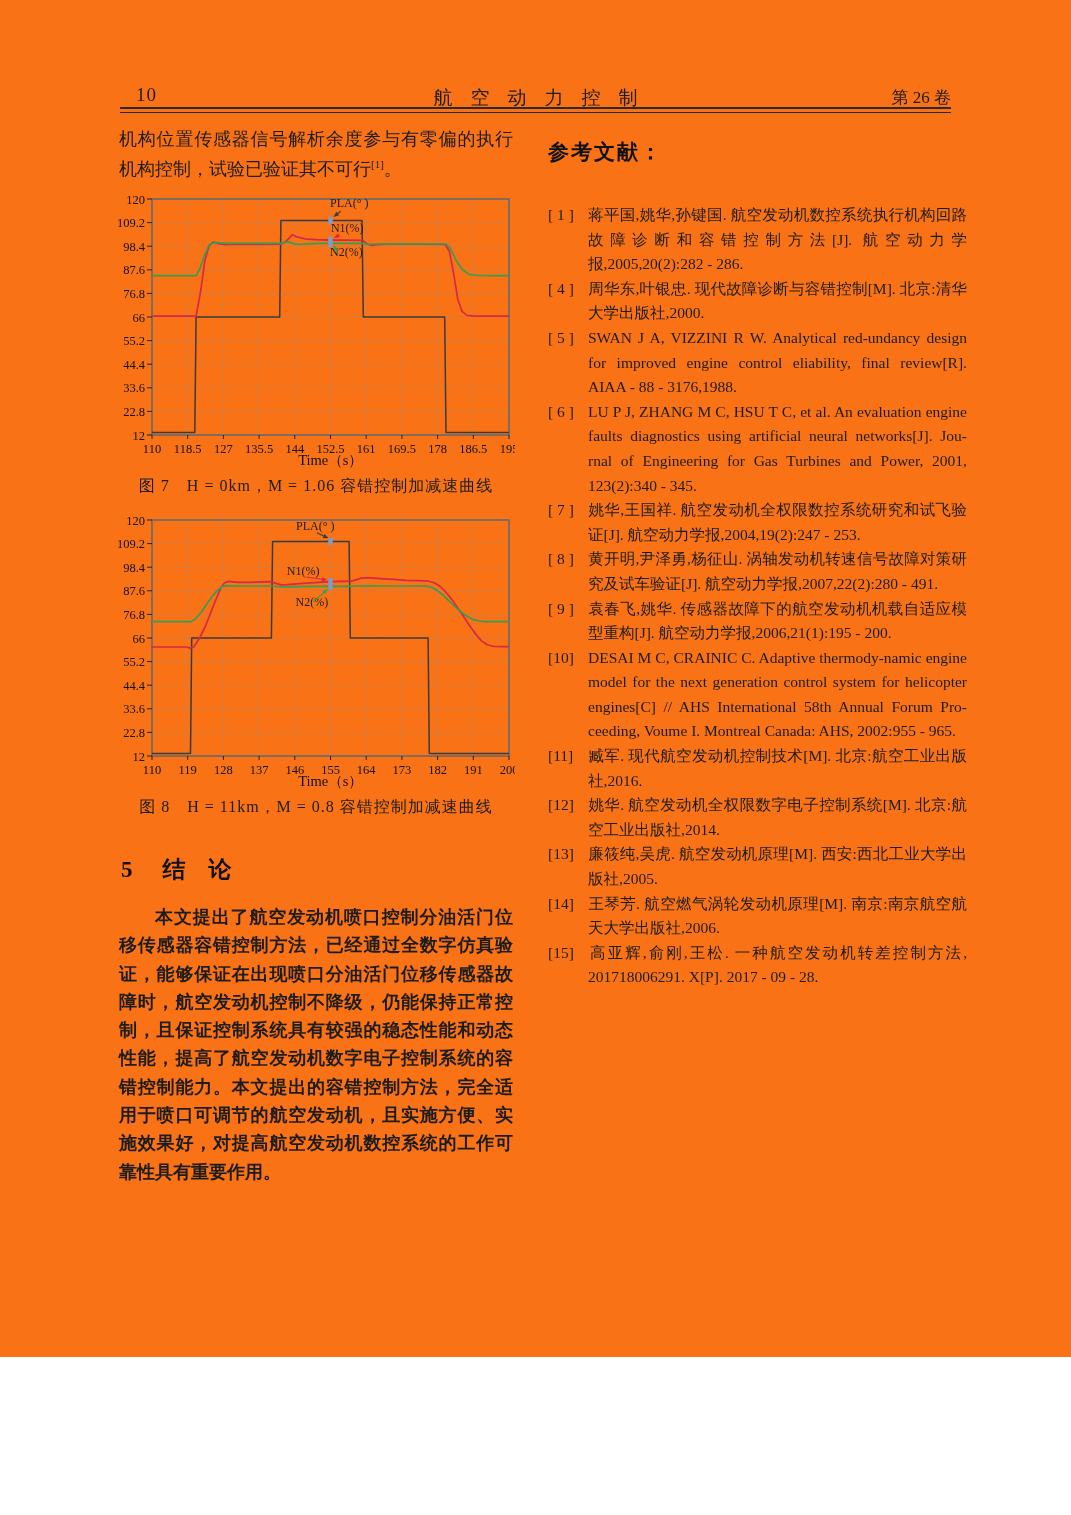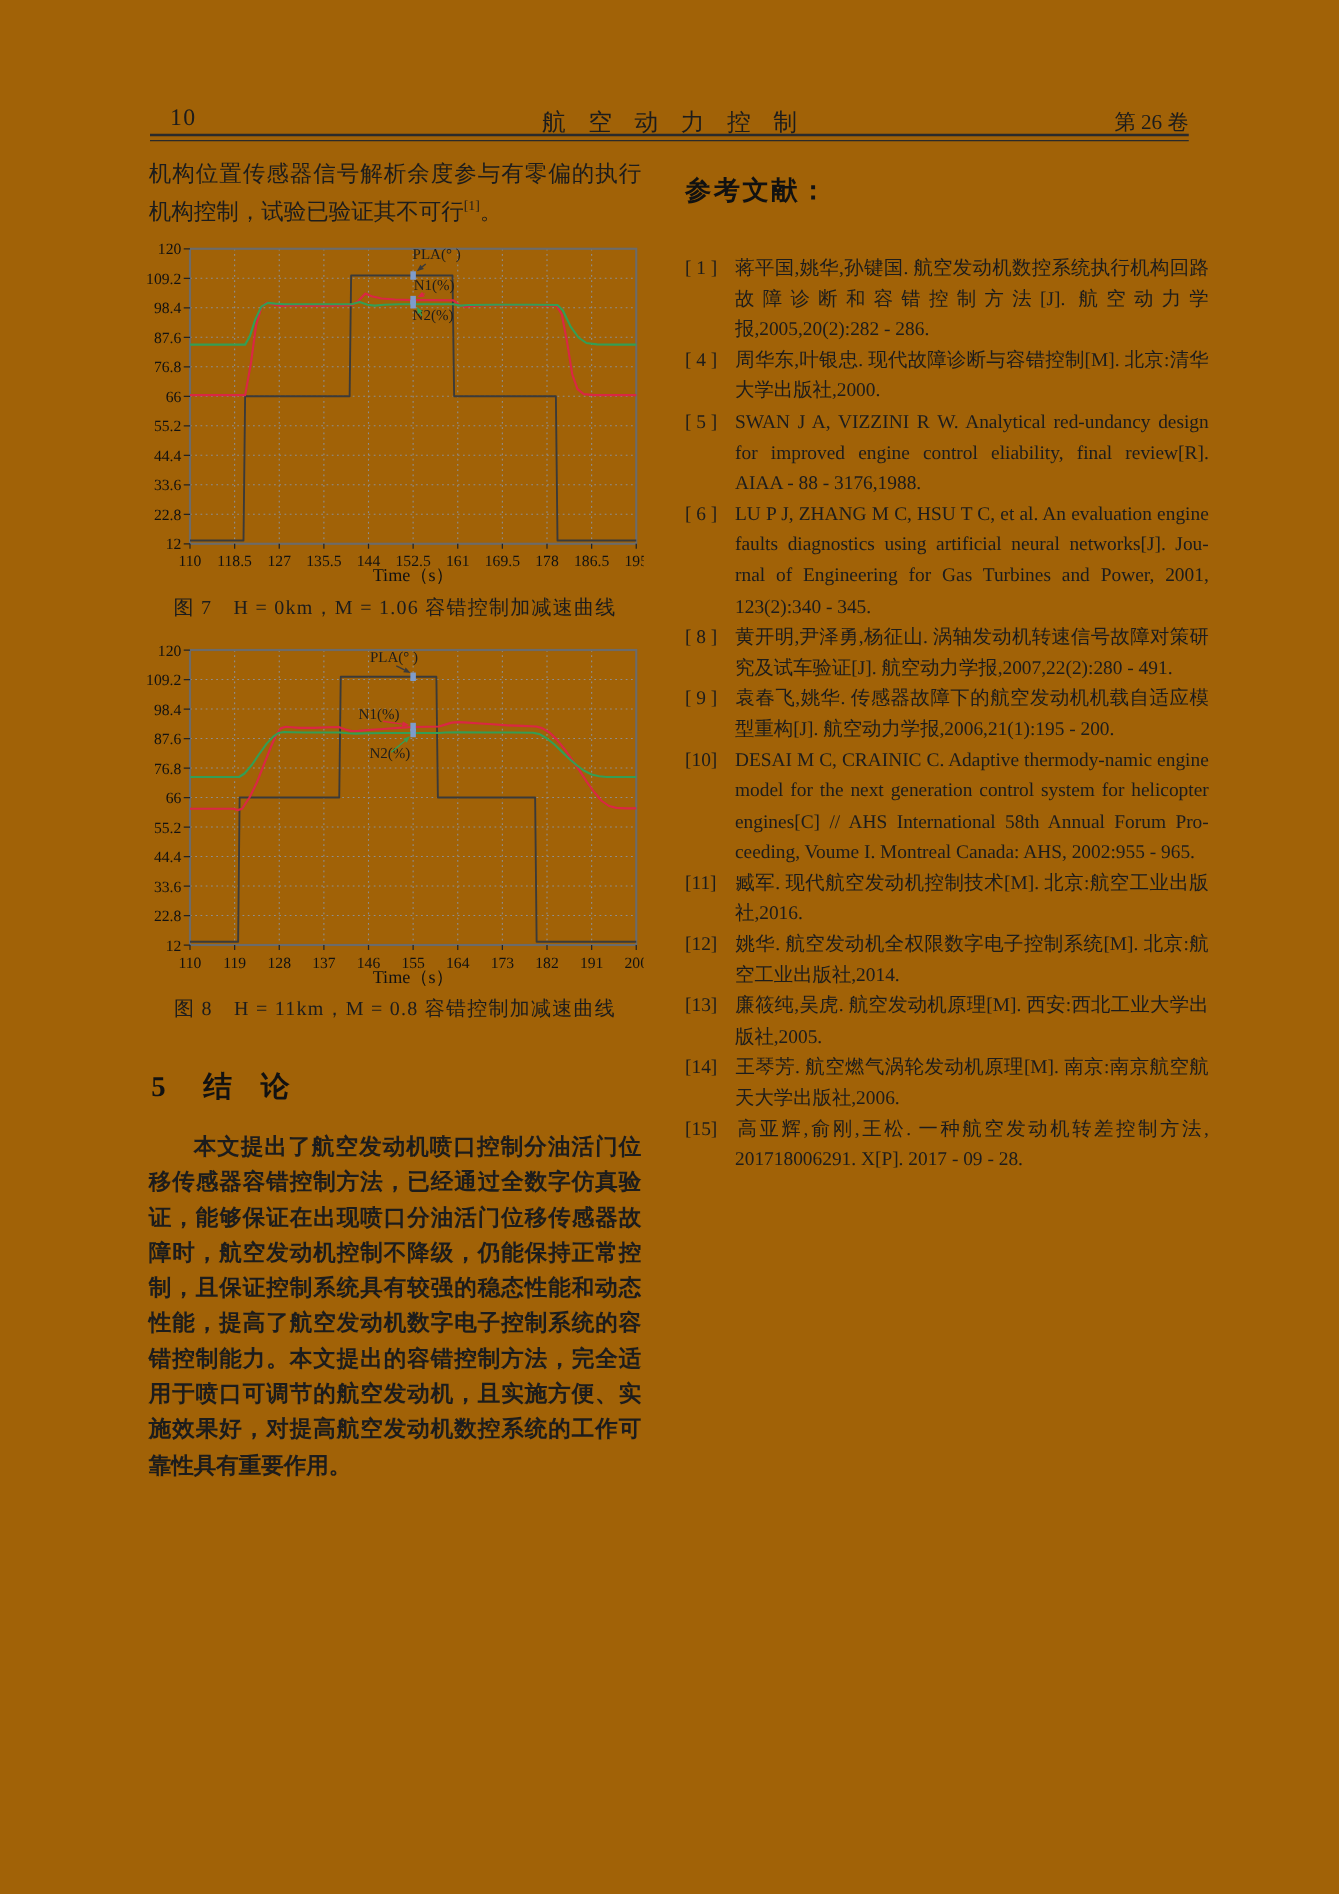--- a/index.html
+++ b/index.html
@@ -1,16 +1,16 @@
 <!DOCTYPE html>
 <html><head>
 <meta charset="utf-8">
 <style>
   html,body{margin:0;padding:0;background:#ffffff;}
-  .page{position:relative;width:1071px;height:1515px;background:#a16207;overflow:hidden;
+  .page{position:relative;width:1071px;height:1357px;background:#f97316;overflow:hidden;
         font-family:"Liberation Serif","DejaVu Serif",serif;color:#1c1c1c;}
 
   
   .hdr-pageno{position:absolute;left:136px;top:84px;font-size:19px;letter-spacing:1px;}
   .hdr-title{position:absolute;left:120px;top:85px;width:831px;text-align:center;
              font-size:19px;letter-spacing:18px;text-indent:18px;}
   .hdr-vol{position:absolute;top:86px;left:120px;width:831px;text-align:right;font-size:17px;}
   .hdr-rule{position:absolute;left:120px;top:107px;width:831px;height:3px;
             border-top:2px solid #2a2a2a;border-bottom:1px solid #2a2a2a;}
 
@@ -232,20 +232,21 @@
     <p class="conclusion">本文提出了航空发动机喷口控制分油活门位移传感器容错控制方法，已经通过全数字仿真验证，能够保证在出现喷口分油活门位移传感器故障时，航空发动机控制不降级，仍能保持正常控制，且保证控制系统具有较强的稳态性能和动态性能，提高了航空发动机数字电子控制系统的容错控制能力。本文提出的容错控制方法，完全适用于喷口可调节的航空发动机，且实施方便、实施效果好，对提高航空发动机数控系统的工作可靠性具有重要作用。</p>
   </div>
 
   <div class="col-right">
     <h2 class="ref-heading">参考文献：</h2>
     <div class="ref-list">
         <p class="ref-item"><span class="ref-label">[ 1 ]</span><span>蒋平国,姚华,孙键国. 航空发动机数控系统执行机构回路故障诊断和容错控制方法[J]. 航空动力学报,2005,20(2):282 - 286.</span></p>
         <p class="ref-item"><span class="ref-label">[ 4 ]</span><span>周华东,叶银忠. 现代故障诊断与容错控制[M]. 北京:清华大学出版社,2000.</span></p>
         <p class="ref-item"><span class="ref-label">[ 5 ]</span><span>SWAN J A, VIZZINI R W. Analytical red-undancy design for improved engine control eliability, final review[R]. AIAA - 88 - 3176,1988.</span></p>
         <p class="ref-item"><span class="ref-label">[ 6 ]</span><span>LU P J, ZHANG M C, HSU T C, et al. An evaluation engine faults diagnostics using artificial neural networks[J]. Jou-rnal of Engineering for Gas Turbines and Power, 2001, 123(2):340 - 345.</span></p>
+        <p class="ref-item"><span class="ref-label">[ 7 ]</span><span>姚华,王国祥. 航空发动机全权限数控系统研究和试飞验证[J]. 航空动力学报,2004,19(2):247 - 253.</span></p>
         <p class="ref-item"><span class="ref-label">[ 8 ]</span><span>黄开明,尹泽勇,杨征山. 涡轴发动机转速信号故障对策研究及试车验证[J]. 航空动力学报,2007,22(2):280 - 491.</span></p>
         <p class="ref-item"><span class="ref-label">[ 9 ]</span><span>袁春飞,姚华. 传感器故障下的航空发动机机载自适应模型重构[J]. 航空动力学报,2006,21(1):195 - 200.</span></p>
         <p class="ref-item"><span class="ref-label">[10]</span><span>DESAI M C, CRAINIC C. Adaptive thermody-namic engine model for the next generation control system for helicopter engines[C] // AHS International 58th Annual Forum Pro-ceeding, Voume I. Montreal Canada: AHS, 2002:955 - 965.</span></p>
         <p class="ref-item"><span class="ref-label">[11]</span><span>臧军. 现代航空发动机控制技术[M]. 北京:航空工业出版社,2016.</span></p>
         <p class="ref-item"><span class="ref-label">[12]</span><span>姚华. 航空发动机全权限数字电子控制系统[M]. 北京:航空工业出版社,2014.</span></p>
         <p class="ref-item"><span class="ref-label">[13]</span><span>廉筱纯,吴虎. 航空发动机原理[M]. 西安:西北工业大学出版社,2005.</span></p>
         <p class="ref-item"><span class="ref-label">[14]</span><span>王琴芳. 航空燃气涡轮发动机原理[M]. 南京:南京航空航天大学出版社,2006.</span></p>
         <p class="ref-item"><span class="ref-label">[15]</span><span>高亚辉,俞刚,王松. 一种航空发动机转差控制方法, 201718006291. X[P]. 2017 - 09 - 28.</span></p>
       </div>
   </div>

